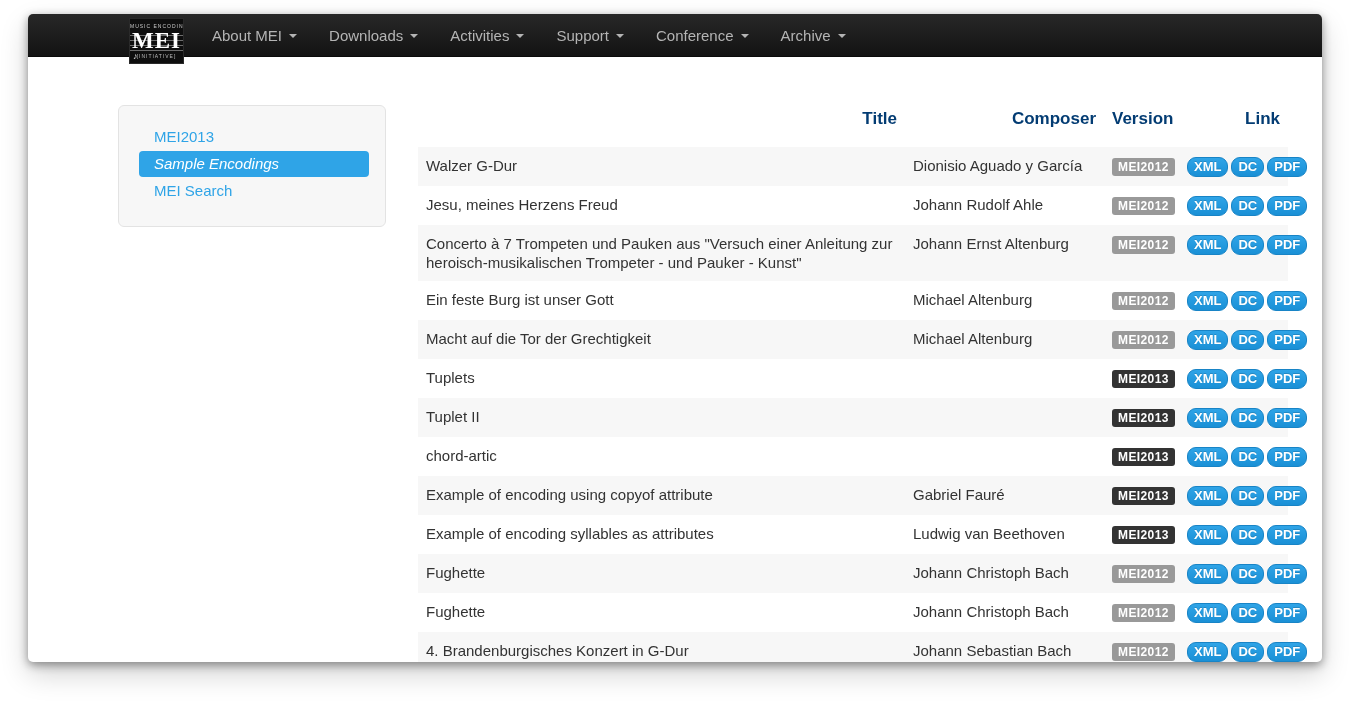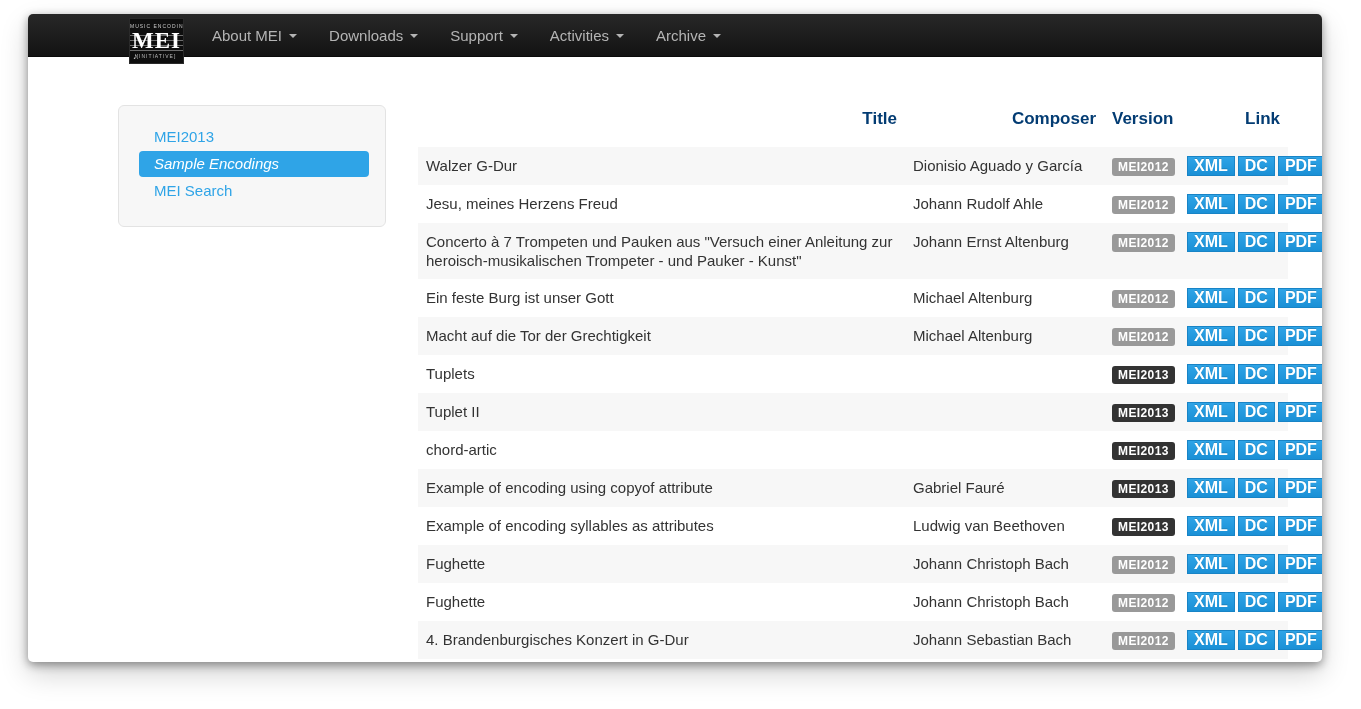--- a/index.html
+++ b/index.html
@@ -75,21 +75,21 @@
   .badge {
     display:inline-block; background:var(--badge-gray); color:#ffffff;
     font-size:12px; font-weight:bold; line-height:14px; letter-spacing:0.4px;
     padding:2px 6px; border-radius:3px; white-space:nowrap;
   }
   .badge.inverse { background:var(--badge-inverse); }
 
   .btn {
     display:inline-block; margin-right:3px; padding:2px 6px;
     background:linear-gradient(#2fa4e7, #1a90d6); border:1px solid #1884c6;
-    border-radius:0; color:#ffffff; font-size:16px; font-weight:bold; line-height:14px;
+    border-radius:9px; color:#ffffff; font-size:13px; font-weight:bold; line-height:14px;
     text-decoration:none; cursor:pointer; text-shadow:0 -1px 0 rgba(0,0,0,0.15);
     white-space:nowrap;
   }
   .btn:last-child { margin-right:0; }
   .link-cell { white-space:nowrap; }
 </style>
 </head>
 <body>
 
 <div class="page">
@@ -104,25 +104,29 @@
     <ul class="nav" id="nav-items">
         <li class="nav-item">
           <span>About MEI</span>
           <span class="caret"></span>
         </li>
         <li class="nav-item">
           <span>Downloads</span>
           <span class="caret"></span>
         </li>
         <li class="nav-item">
+          <span>Activities</span>
+          <span class="caret"></span>
+        </li>
+        <li class="nav-item">
           <span>Support</span>
           <span class="caret"></span>
         </li>
         <li class="nav-item">
-          <span>Activities</span>
+          <span>Conference</span>
           <span class="caret"></span>
         </li>
         <li class="nav-item">
           <span>Archive</span>
           <span class="caret"></span>
         </li>
       </ul>
   </nav>
 
   <aside class="sidebar">

